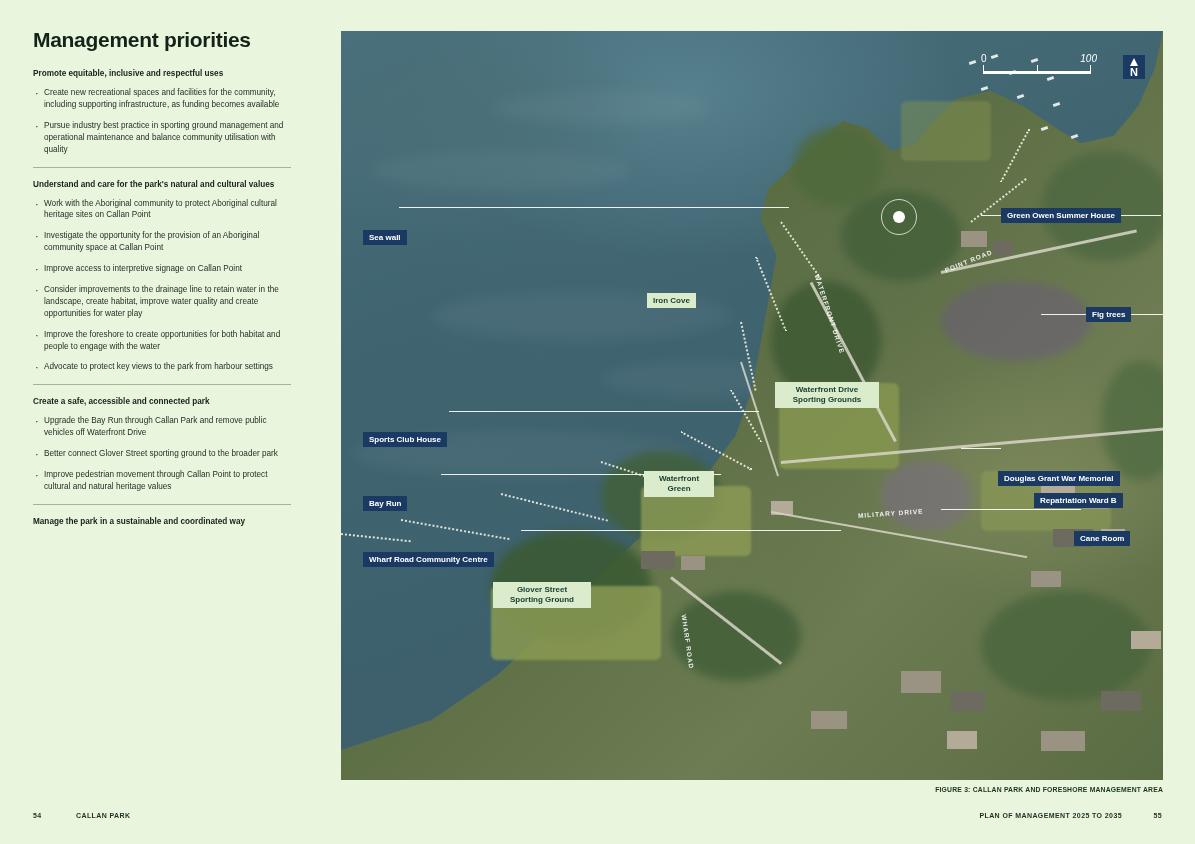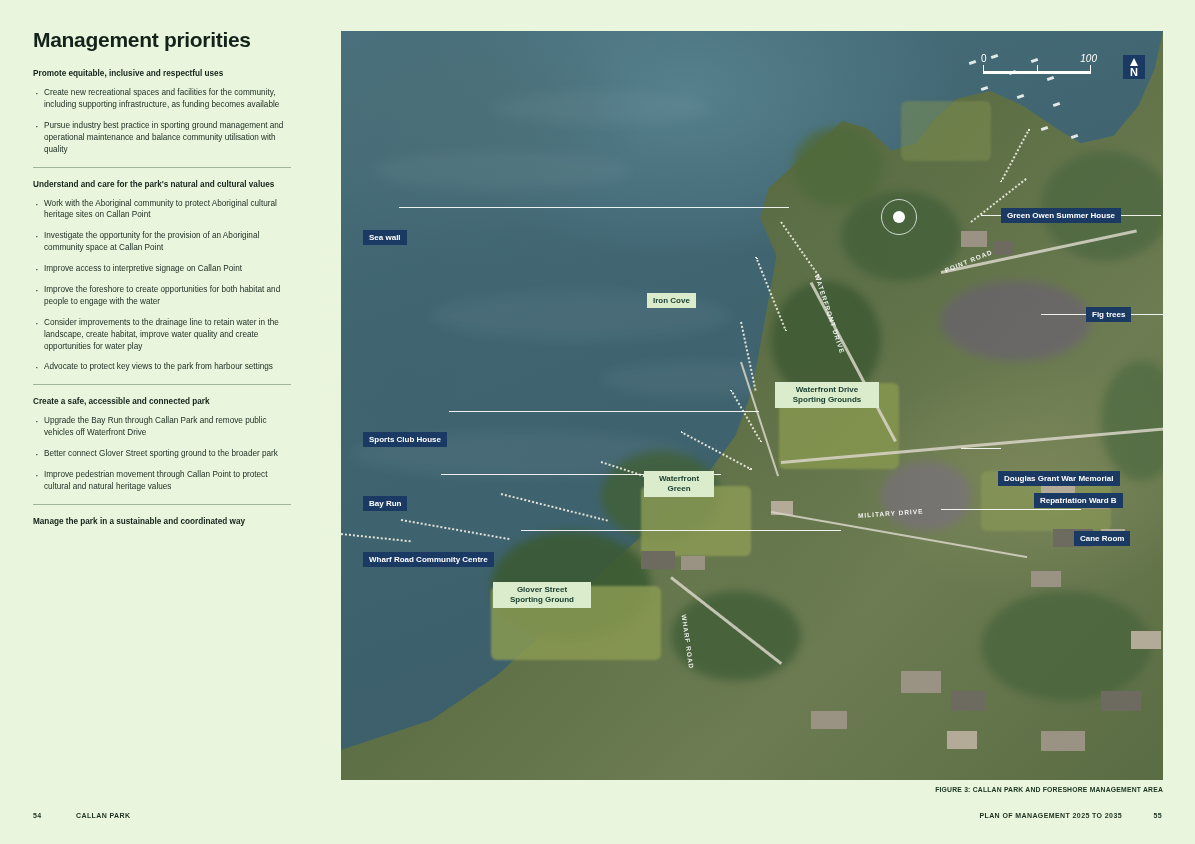--- a/index.html
+++ b/index.html
@@ -284,22 +284,22 @@
     </div>
 
     <hr class="rule">
 
     <div class="section">
       <div class="section-head">Understand and care for the park's natural and cultural values</div>
       <ul class="bullets">
         <li>Work with the Aboriginal community to protect Aboriginal cultural heritage sites on Callan Point</li>
         <li>Investigate the opportunity for the provision of an Aboriginal community space at Callan Point</li>
         <li>Improve access to interpretive signage on Callan Point</li>
+        <li>Consider improvements to the drainage line to retain water in the landscape, create habitat, improve water quality and create opportunities for water play</li>
         <li>Improve the foreshore to create opportunities for both habitat and people to engage with the water</li>
-        <li>Consider improvements to the drainage line to retain water in the landscape, create habitat, improve water quality and create opportunities for water play</li>
         <li>Advocate to protect key views to the park from harbour settings</li>
       </ul>
     </div>
 
     <hr class="rule">
 
     <div class="section">
       <div class="section-head">Create a safe, accessible and connected park</div>
       <ul class="bullets">
         <li>Upgrade the Bay Run through Callan Park and remove public vehicles off Waterfront Drive</li>

